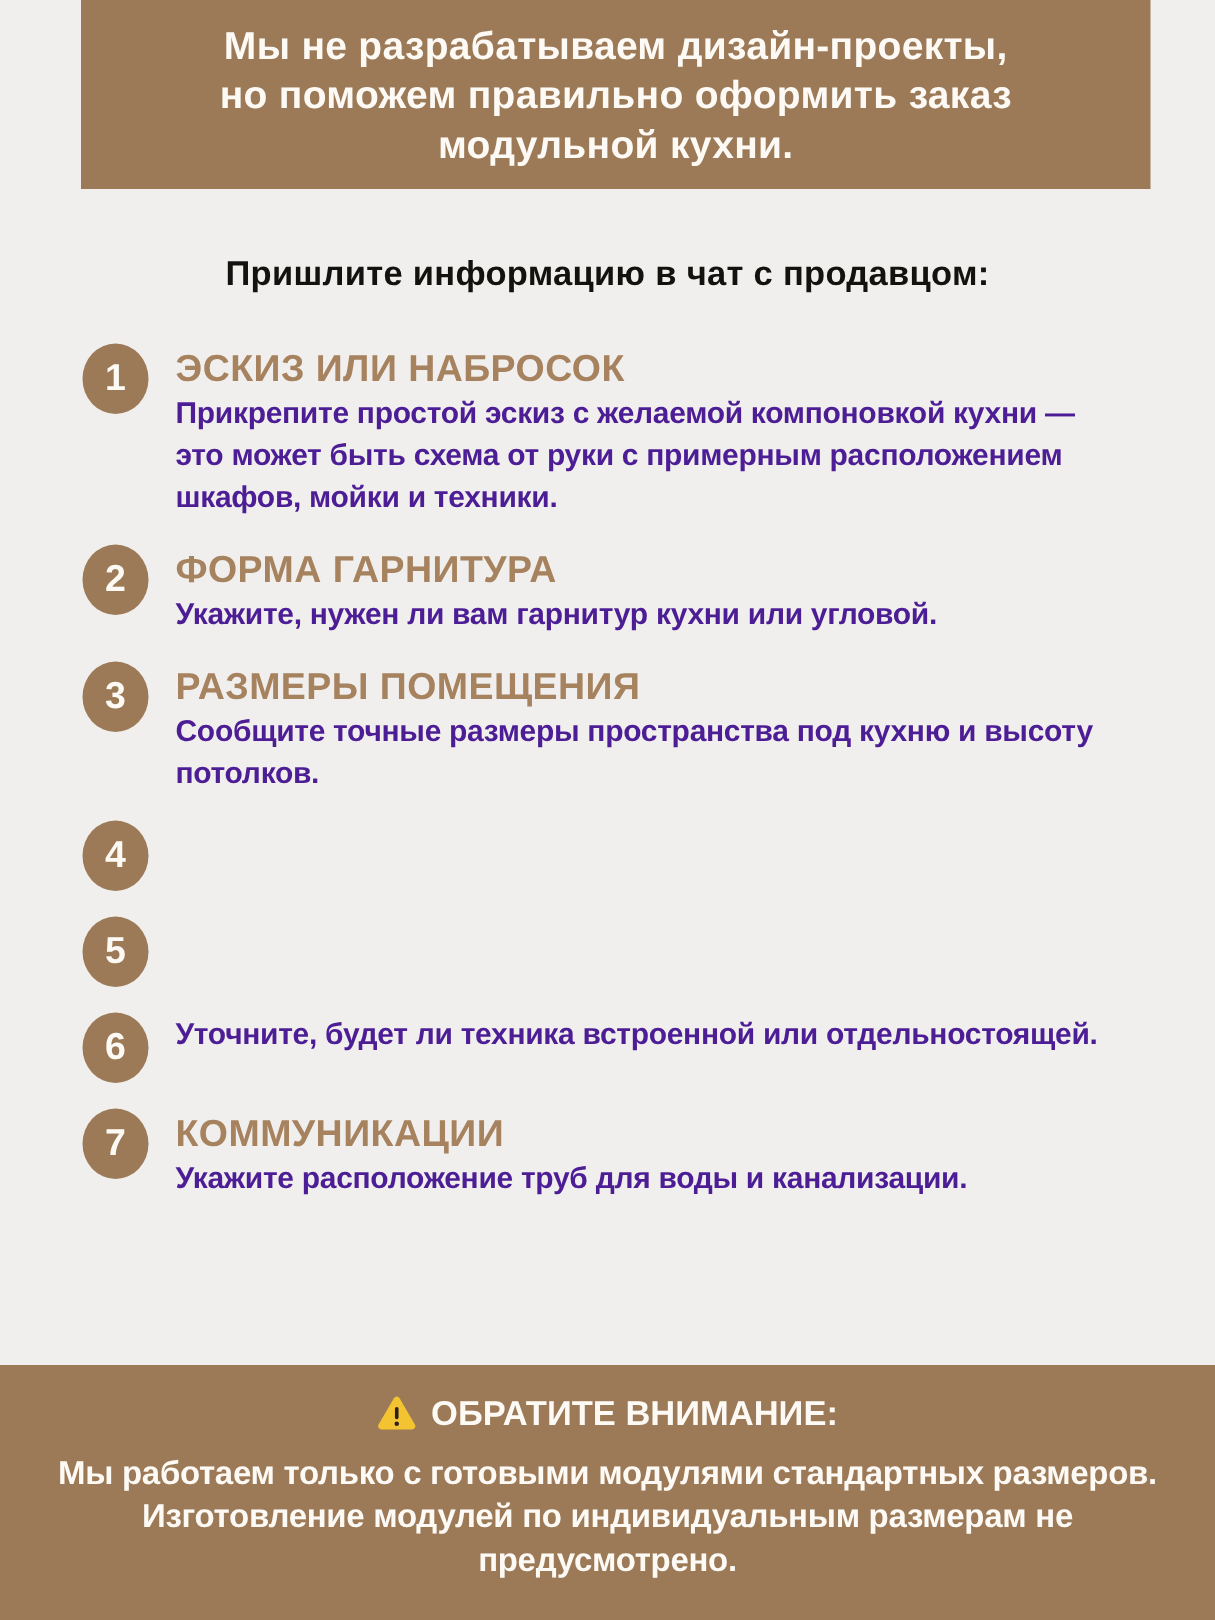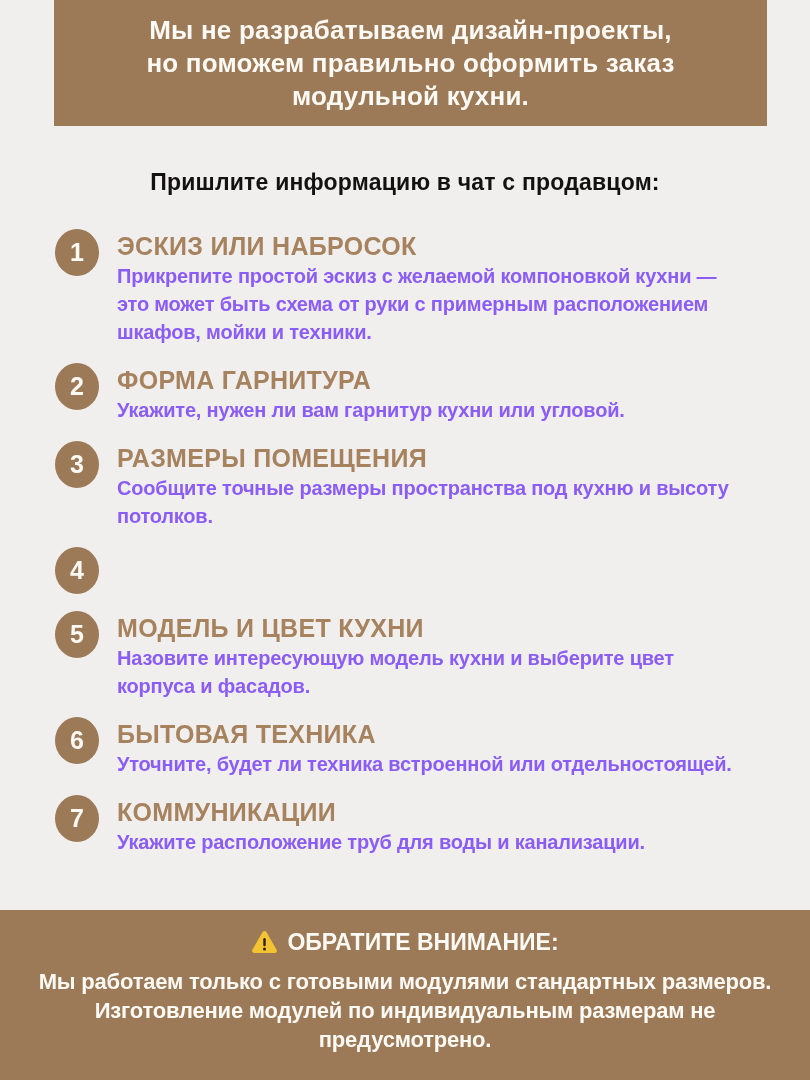--- a/index.html
+++ b/index.html
@@ -65,21 +65,21 @@
     margin-left: 18px;
     padding-top: 2px;
   }
   .step-title {
     color: #a6825e;
     font-size: 25px;
     line-height: 32px;
     letter-spacing: 0.3px;
   }
   .step-desc {
-    color: #8b5cf6;
+    color: #4c1d95;
     font-size: 20px;
     line-height: 28px;
     white-space: pre;
     letter-spacing: -0.2px;
   }
   .footer {
     position: absolute;
     left: 0;
     top: 910px;
     width: 810px;
@@ -158,33 +158,27 @@
     <div class="step">
       <div class="badge">
         <span>4</span>
       </div>
     </div>
 
     <div class="step">
       <div class="badge">
         <span>5</span>
       </div>
-      <div class="step-text">
-        <div class="step-title">МОДЕЛЬ И ЦВЕТ КУХНИ</div>
-        <div class="step-desc">Назовите интересующую модель кухни и выберите цвет
-корпуса и фасадов.</div>
-      </div>
     </div>
 
     <div class="step">
       <div class="badge">
         <span>6</span>
       </div>
       <div class="step-text">
-        <div class="step-title">БЫТОВАЯ ТЕХНИКА</div>
         <div class="step-desc">Уточните, будет ли техника встроенной или отдельностоящей.</div>
       </div>
     </div>
 
     <div class="step">
       <div class="badge">
         <span>7</span>
       </div>
       <div class="step-text">
         <div class="step-title">КОММУНИКАЦИИ</div>

